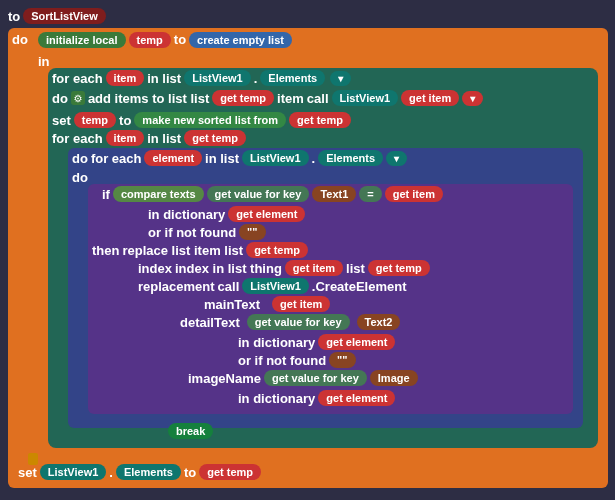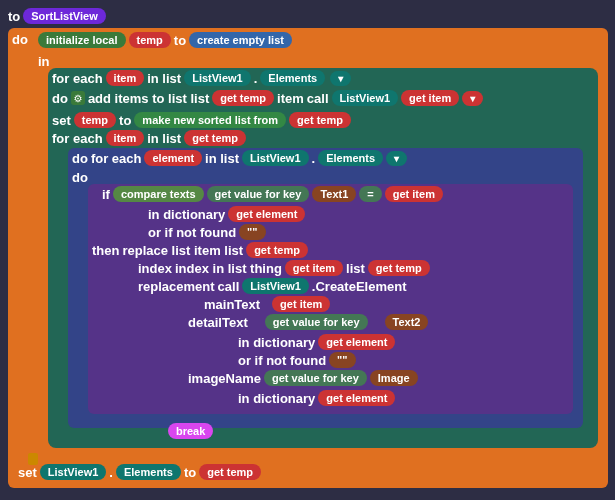--- a/index.html
+++ b/index.html
@@ -32,21 +32,21 @@
       display: inline-flex;
       align-items: center;
       border-radius: 12px;
       padding: 2px 8px;
       font-size: 11px;
       font-weight: bold;
       color: white;
       white-space: nowrap;
     }
 
-    .pill-orange { background: #6d28d9; }
+    .pill-orange { background: #7f1d1d; }
     .pill-red { background: #cc3333; }
     .pill-purple { background: #0f766e; }
 
     .label-white { color: white; font-weight: bold; font-size: 13px; }
 
     .gear-icon {
       display: inline-flex;
       align-items: center;
       justify-content: center;
       width: 14px;
@@ -64,21 +64,21 @@
     <span class="label-white">to</span>
     <span class="pill pill-orange">SortListView</span>
   </div>
 
   <div style="position:absolute; top:28px; left:8px; width:600px; height:460px; background:#e07020; border-radius:6px; padding:4px;">
 
     <div style="position:absolute; top:4px; left:4px;">
       <span class="label-white">do</span>
     </div>
 
-    <div style="position:absolute; top:4px; left:30px; display:flex; align-items:flex-end; gap:3px;">
+    <div style="position:absolute; top:4px; left:30px; display:flex; align-items:flex-start; gap:3px;">
       <span class="pill" style="background:#3a7a3a;">
         <span>initialize local</span>
       </span>
       <span class="pill pill-red">
         <span>temp</span>
       </span>
       <span class="label-white">to</span>
       <span class="pill" style="background:#3366aa;">
         <span>create empty list</span>
       </span>
@@ -236,21 +236,21 @@
             <span class="label-white">.CreateElement</span>
           </div>
 
           <div style="position:absolute; top:112px; left:100px; display:flex; align-items:center; gap:12px;margin-left:16px;">
             <span class="label-white">mainText</span>
             <span class="pill pill-red">
               <span>get item</span>
             </span>
           </div>
 
-          <div style="position:absolute; top:130px; left:100px; display:flex; align-items:center; gap:17px; flex-wrap:wrap;">
+          <div style="position:absolute; top:130px; left:92px; display:flex; align-items:center; gap:7px; flex-wrap:wrap;">
             <span class="label-white">detailText</span>
             <span class="pill" style="background:#447755;">
               <span>get value for key</span>
             </span>
             <span class="pill" style="background:#884422;">
               <span>Text2</span>
             </span>
           </div>
 
           <div style="position:absolute; top:150px; left:150px; display:flex; align-items:center; gap:3px;">
@@ -280,21 +280,21 @@
           <div style="position:absolute; top:206px; left:150px; display:flex; align-items:center; gap:3px;">
             <span class="label-white">in dictionary</span>
             <span class="pill pill-red">
               <span>get element</span>
             </span>
           </div>
 
         </div>
 
         <div style="position:absolute; top:275px; left:100px; display:flex; align-items:center; gap:3px;">
-          <span class="pill" style="background:#d946ef;">
+          <span class="pill" style="background:#15803d;">
             <span>break</span>
           </span>
         </div>
 
       </div>
 
     </div>
 
     <div style="position:absolute; top:425px; left:20px; width:10px; height:12px; background:#cc8800; border-radius:2px;"></div>
 

